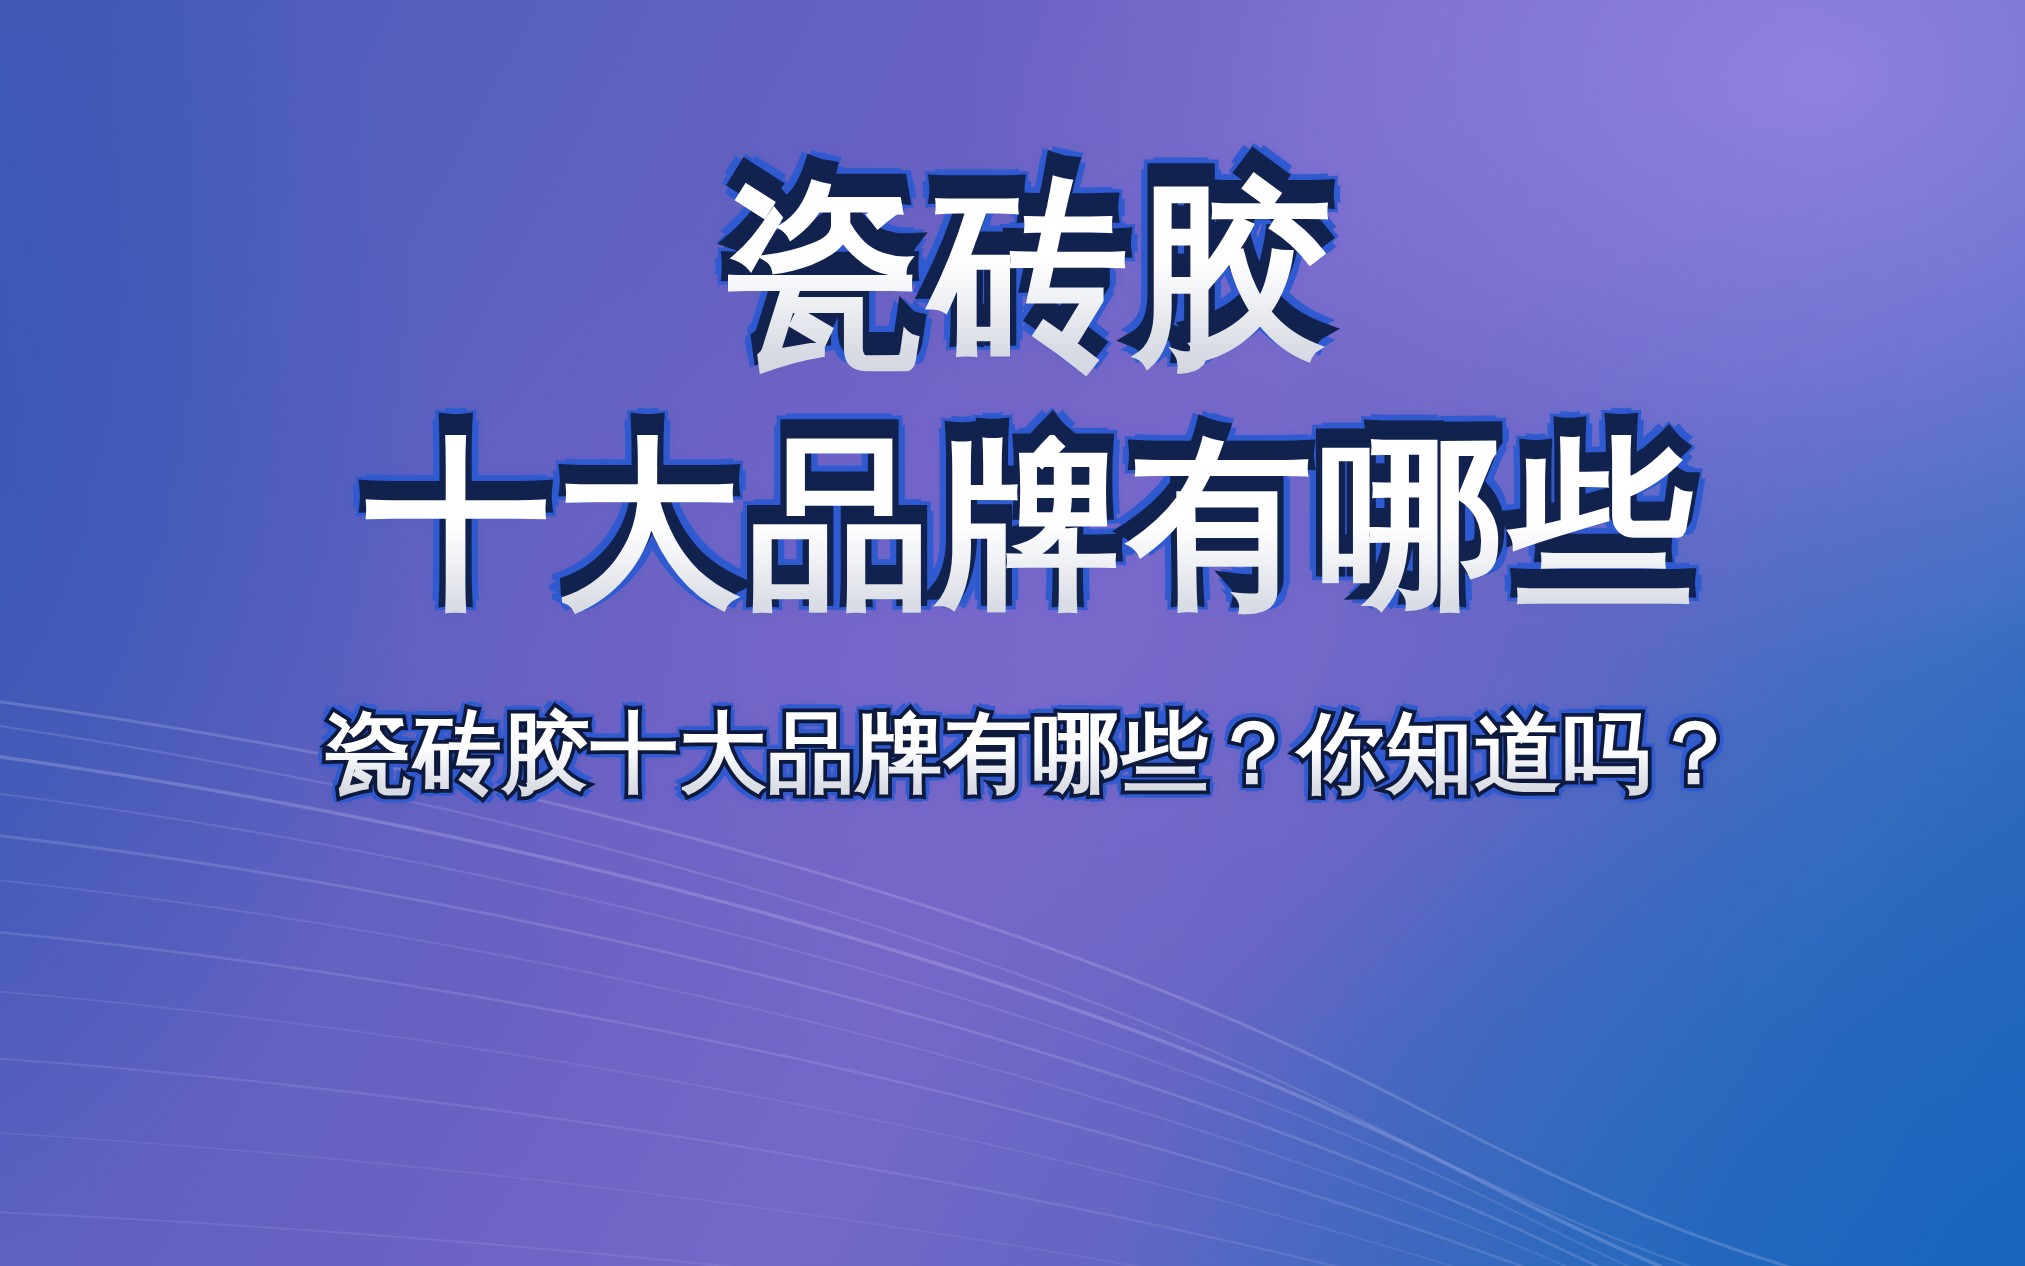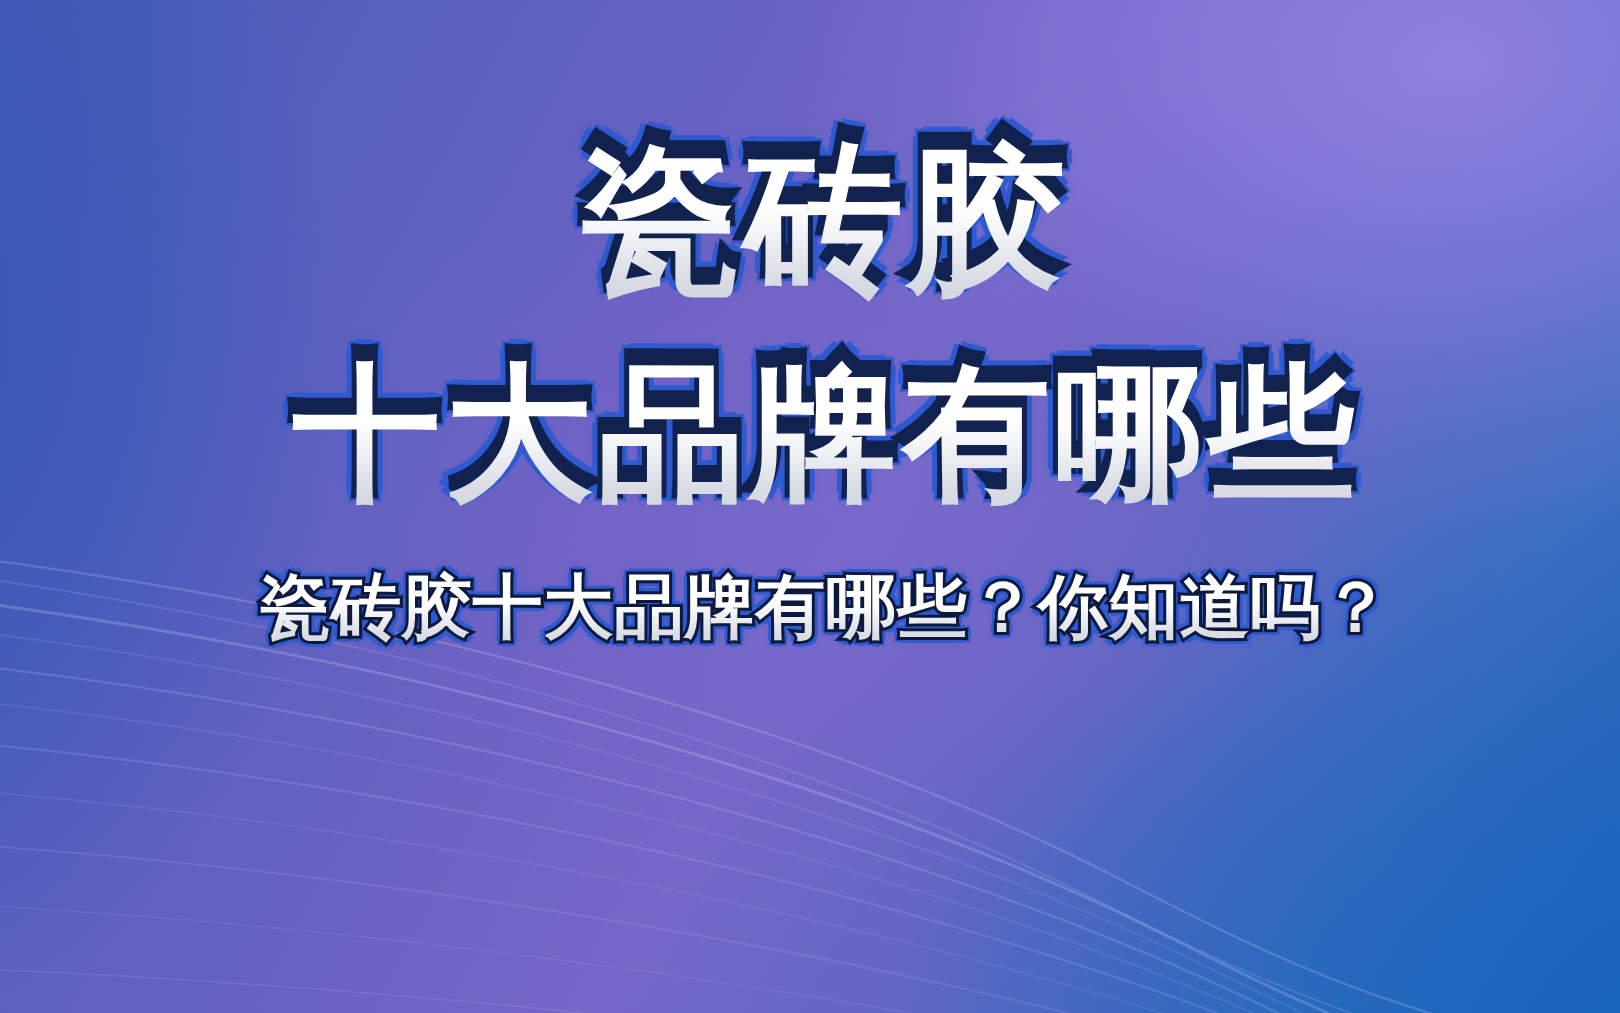--- a/index.html
+++ b/index.html
@@ -137,21 +137,21 @@
        8px  8px 0 #2f5ad0,
        0 0 14px rgba(43,86,200,0.9);
     z-index: 0;
   }
   .hl-top {
     position: relative;
     z-index: 1;
   }
 
   .line1 { font-size: 158px; }
-  .line2 { font-size: 148px; }
+  .line2 { font-size: 148px; font-family: Liberation Mono, monospace; }
 
   .line1 .hl-under { -webkit-text-stroke: 10px #11224f; }
   .line2 .hl-under { -webkit-text-stroke: 10px #11224f; }
 
   #line1-row { margin-top: 128px; }
   #line2-row { margin-top: 36px; }
 
   
   .subtitle {
     font-size: 70px;

